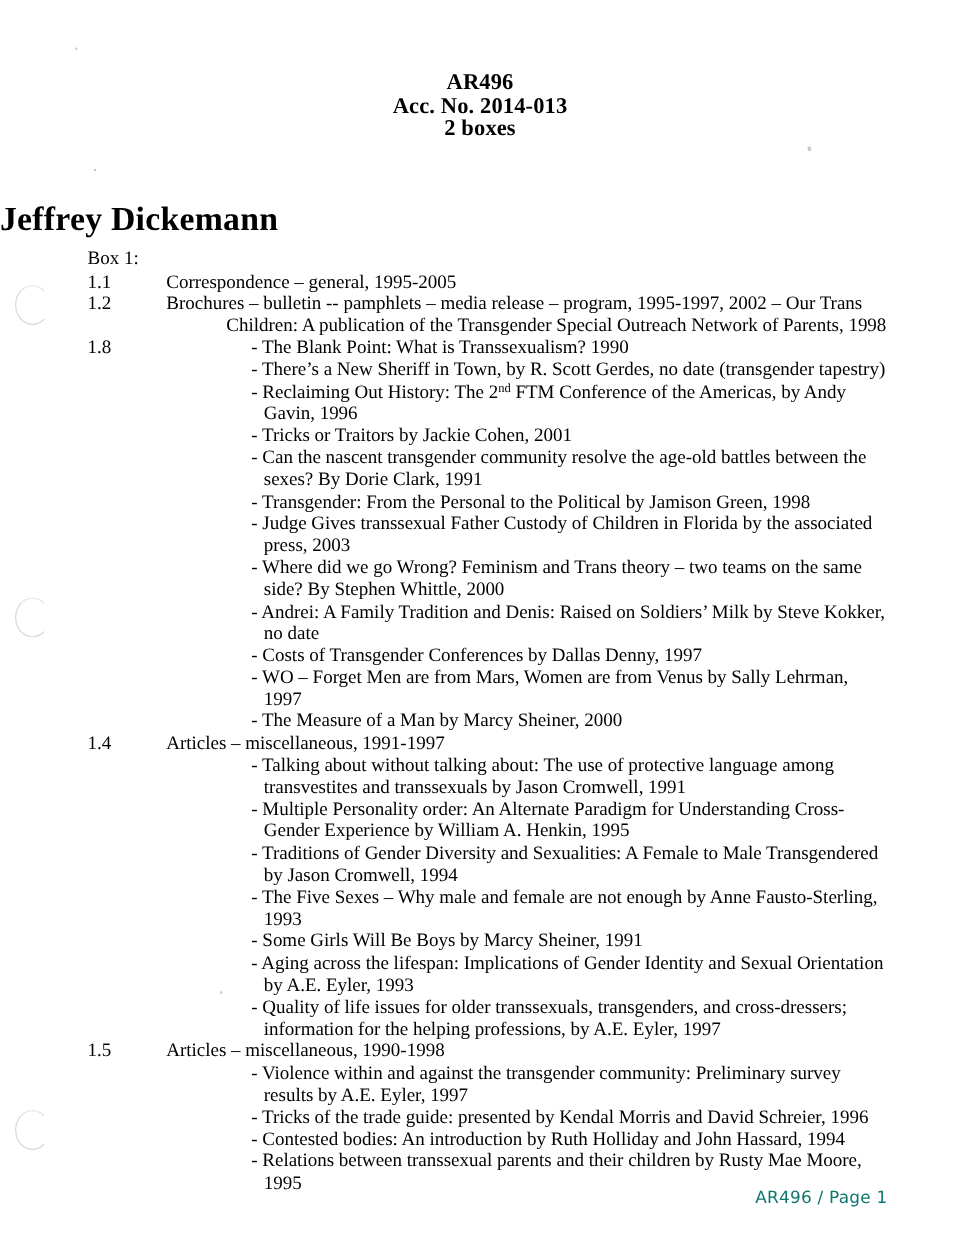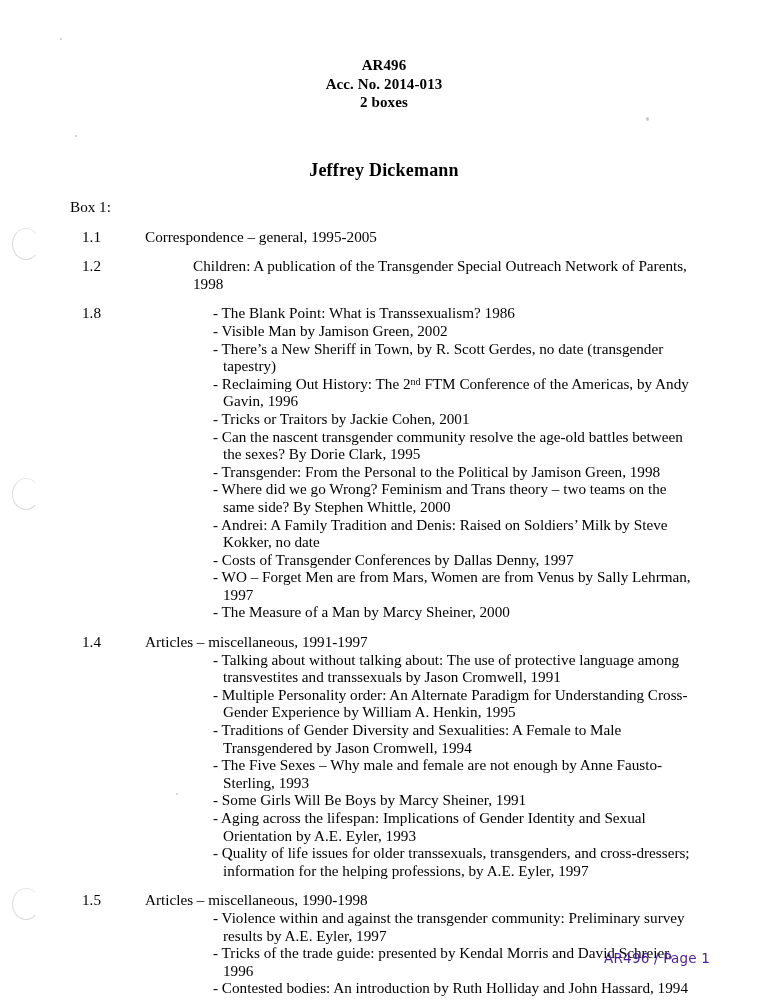--- a/index.html
+++ b/index.html
@@ -46,53 +46,52 @@
   }
 
   
   .titleblock {
     position: absolute;
     top: 56px;
     left: 0;
     right: 0;
     text-align: center;
     font-weight: bold;
-    font-size: 15px;
+    font-size: 18px;
     line-height: 18.5px;
     letter-spacing: .1px;
   }
   .titleblock div { white-space: nowrap; }
 
   .author {
     position: absolute;
     top: 160px;
     left: 0;
     right: 0;
-    text-align: center;
     font-weight: bold;
-    font-size: 18px;
+    font-size: 27px;
     letter-spacing: .2px;
   }
 
   
   .body {
     position: absolute;
     top: 198px;
     left: 70px;
     width: 640px;
     font-size: 15.2px;
     line-height: 17.6px;
   }
   .boxlabel {
     margin: 0 0 1px 0;
   }
   .series {
     position: relative;
     padding-left: 63px;          
-    margin: 12px;
+    margin: 0;
   }
   .series .num {
     position: absolute;
     left: 0;
     top: 0;
   }
   .series .sertitle {
     display: block;
   }
   
@@ -117,21 +116,21 @@
     line-height: 0;
   }
 
   
   .footer {
     position: absolute;
     right: 58px;
     bottom: 34px;
     font-family: "DejaVu Sans", "Liberation Sans", sans-serif;
     font-size: 13.5px;
-    color: #4c1d95;
+    color: #0f766e;
     letter-spacing: .2px;
   }
 </style>
 </head>
 <body>
 
 <div class="page">
 
   <div class="punch p1"></div>
   <div class="punch p2"></div>
@@ -151,32 +150,33 @@
 
   <div class="body">
     <div class="boxlabel">Box 1:</div>
     <div id="series-root">
         <div class="series">
           <span class="num">1.1</span>
           <span class="sertitle">Correspondence – general, 1995-2005</span>
         </div>
         <div class="series">
           <span class="num">1.2</span>
+          <span class="sertitle">Brochures – bulletin -- pamphlets – media release – program, 1995-1997, 2002 – Our Trans</span>
           <span class="cont">Children: A publication of the Transgender Special Outreach Network of Parents, 1998</span>
         </div>
         <div class="series">
           <span class="num">1.8</span>
           <ul class="items">
-            <li>- The Blank Point: What is Transsexualism? 1986</li>
-            <li>- Visible Man by Jamison Green, 2002</li>
+            <li>- The Blank Point: What is Transsexualism? 1990</li>
             <li>- There’s a New Sheriff in Town, by R. Scott Gerdes, no date (transgender tapestry)</li>
             <li>- Reclaiming Out History: The 2<sup>nd</sup> FTM Conference of the Americas, by Andy Gavin, 1996</li>
             <li>- Tricks or Traitors by Jackie Cohen, 2001</li>
-            <li>- Can the nascent transgender community resolve the age-old battles between the sexes? By Dorie Clark, 1995</li>
+            <li>- Can the nascent transgender community resolve the age-old battles between the sexes? By Dorie Clark, 1991</li>
             <li>- Transgender: From the Personal to the Political by Jamison Green, 1998</li>
+            <li>- Judge Gives transsexual Father Custody of Children in Florida by the associated press, 2003</li>
             <li>- Where did we go Wrong? Feminism and Trans theory – two teams on the same side? By Stephen Whittle, 2000</li>
             <li>- Andrei: A Family Tradition and Denis: Raised on Soldiers’ Milk by Steve Kokker, no date</li>
             <li>- Costs of Transgender Conferences by Dallas Denny, 1997</li>
             <li>- WO – Forget Men are from Mars, Women are from Venus by Sally Lehrman, 1997</li>
             <li>- The Measure of a Man by Marcy Sheiner, 2000</li>
           </ul>
         </div>
         <div class="series">
           <span class="num">1.4</span>
           <span class="sertitle">Articles – miscellaneous, 1991-1997</span>

